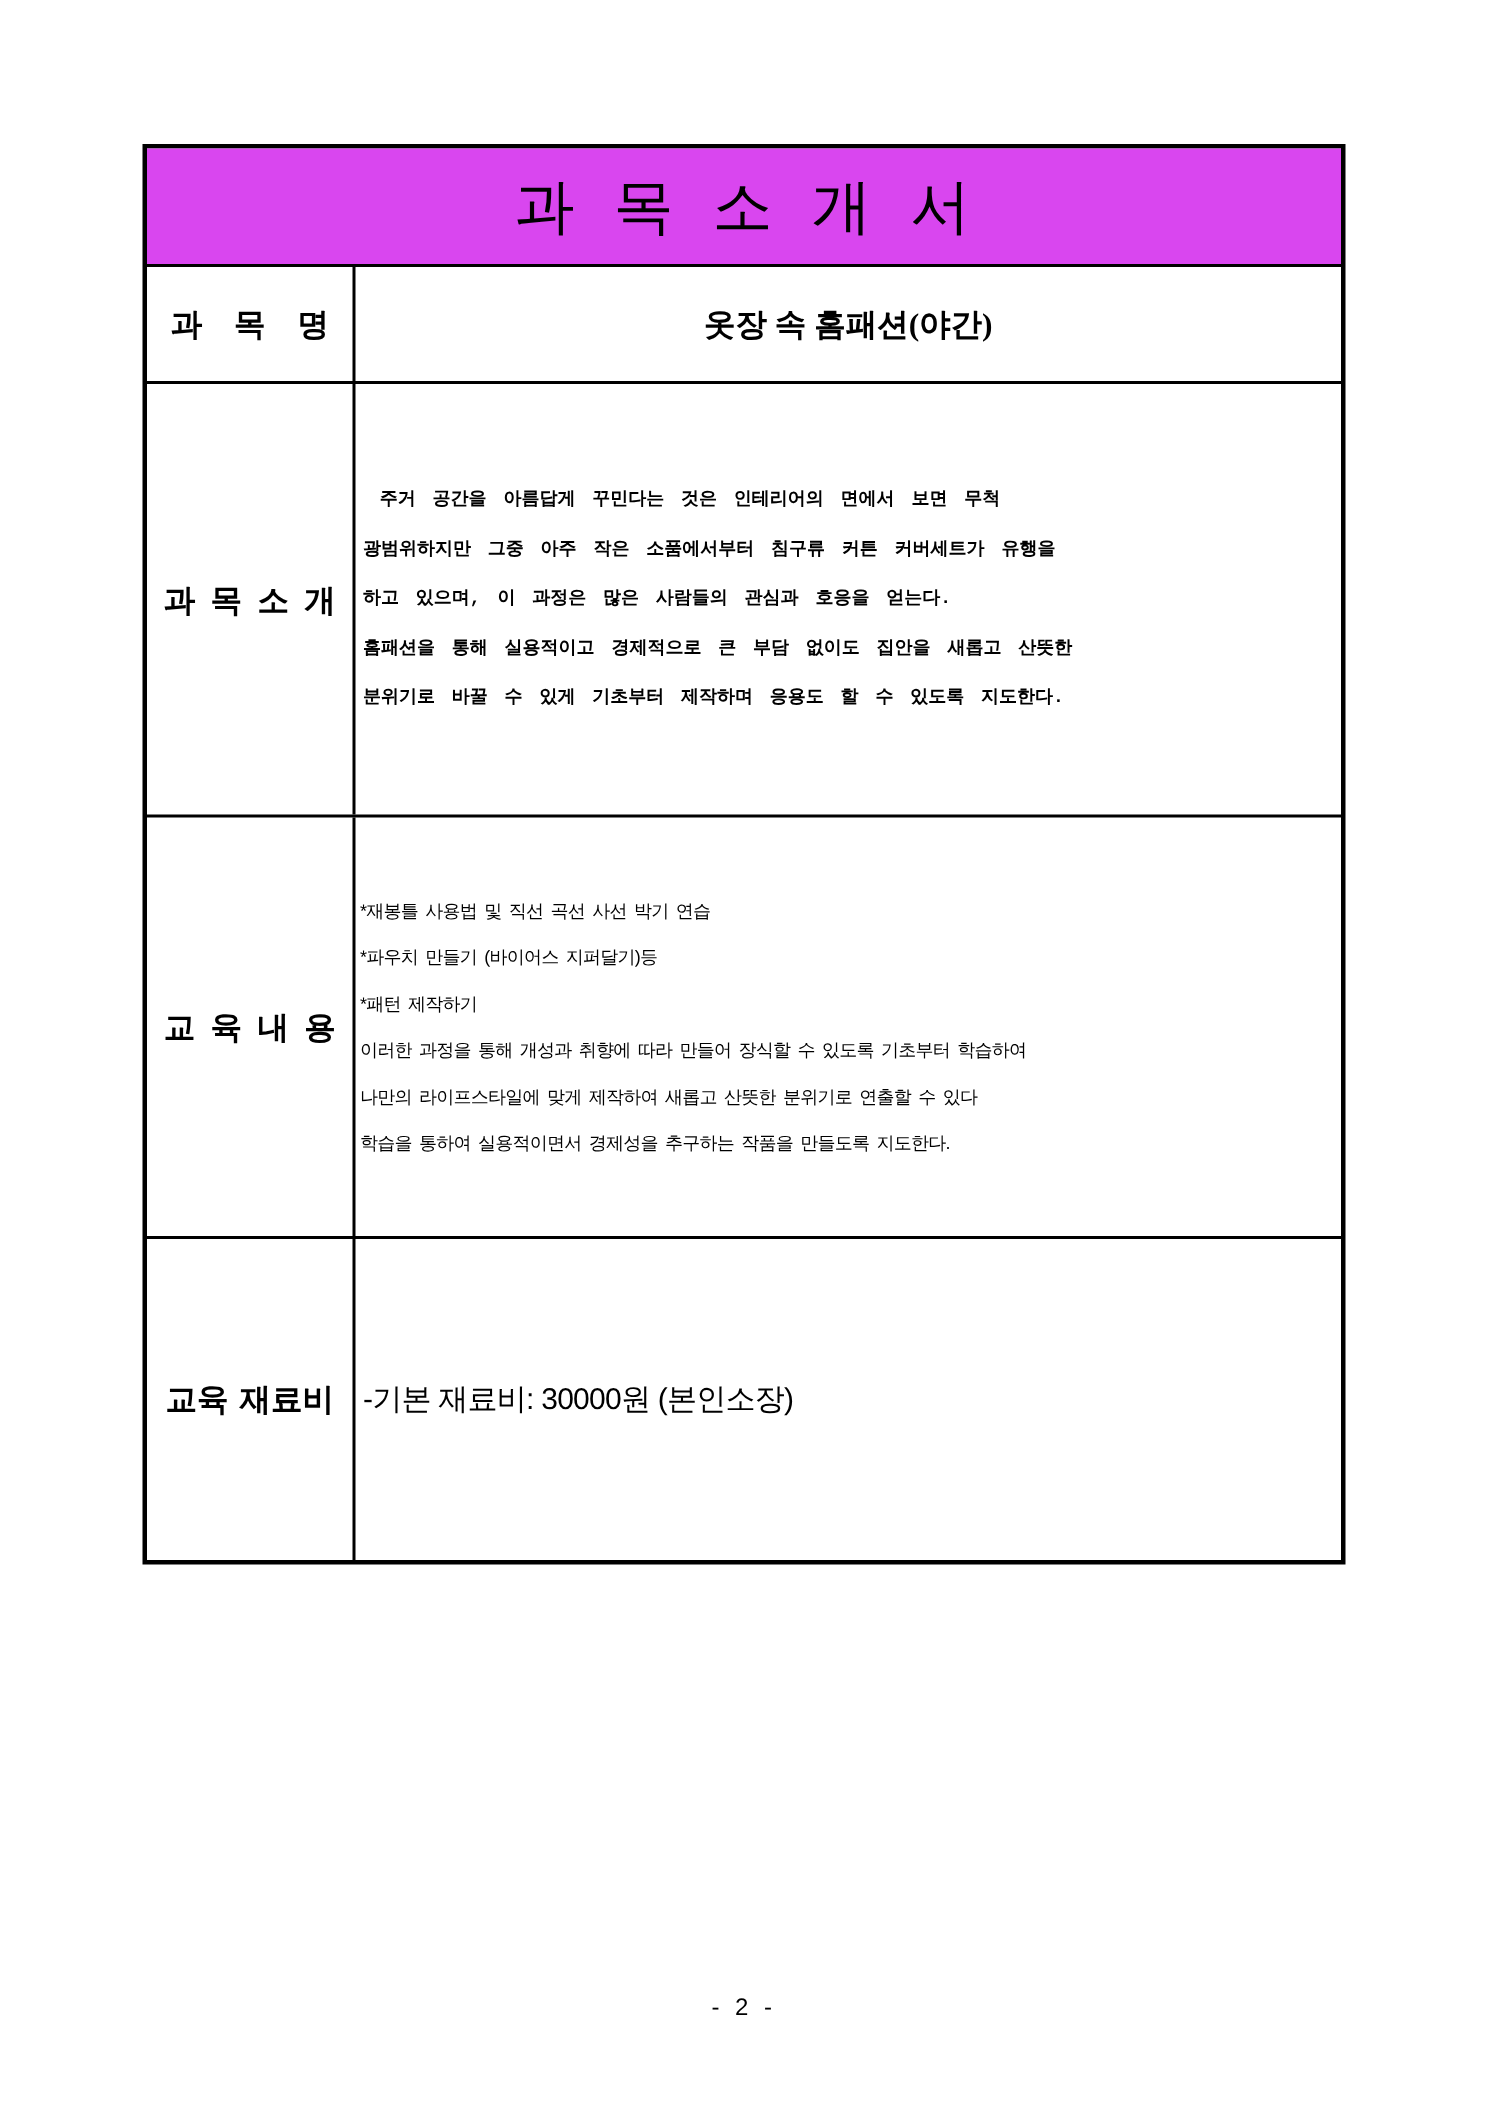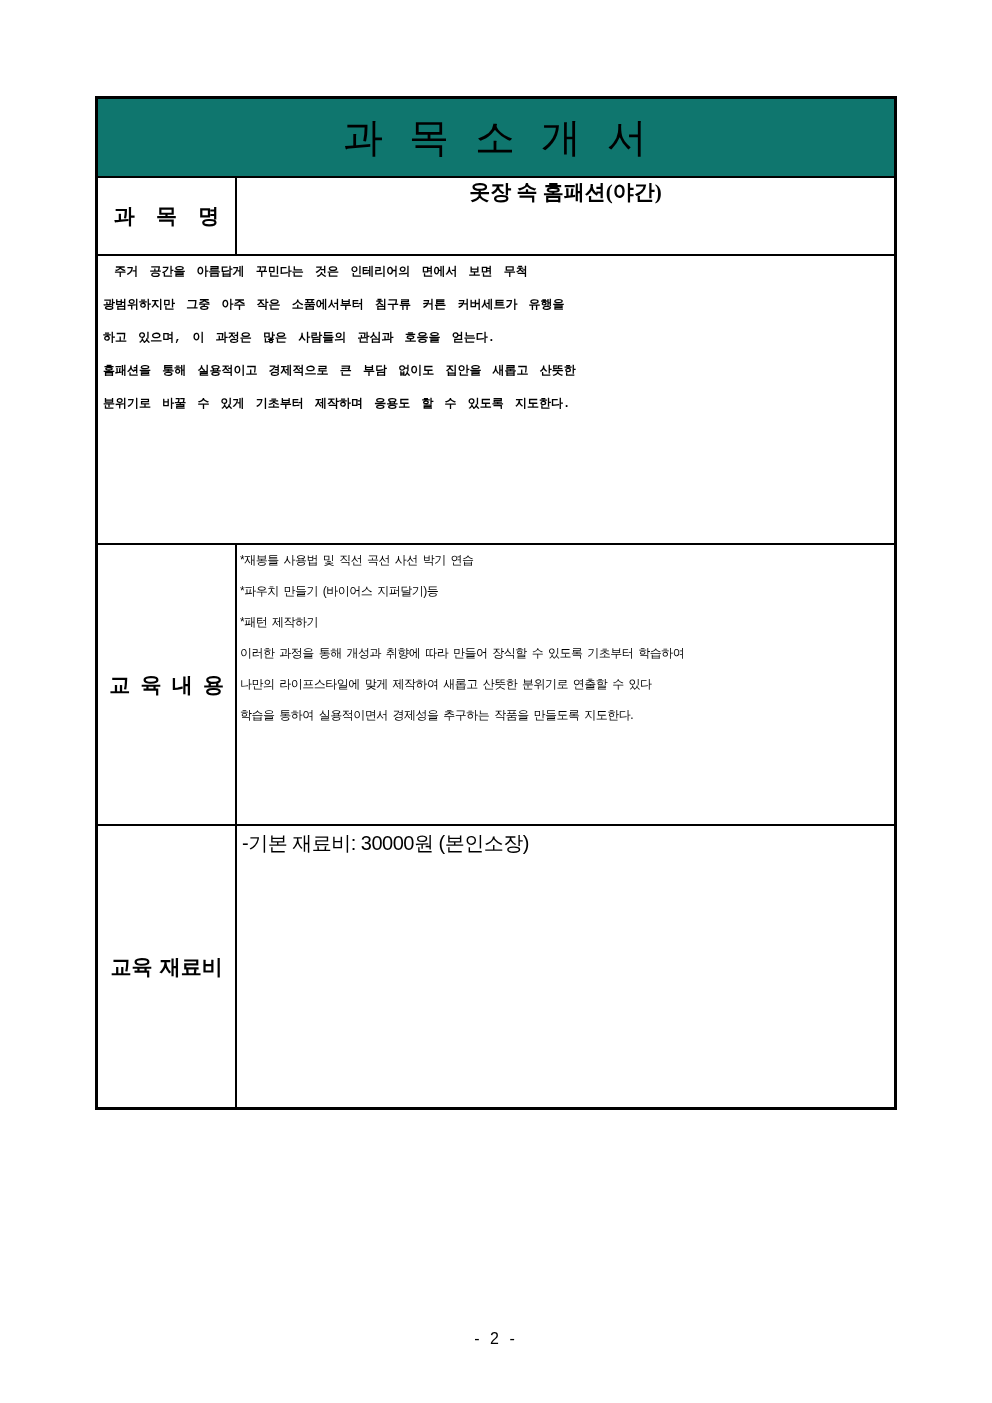--- a/index.html
+++ b/index.html
@@ -12,62 +12,62 @@
   }
   .doc-table {
     position: absolute;
     left: 95px; top: 96px;
     width: 802px;
     border: 3px solid #000000;
     background: #ffffff;
   }
   .title-row {
     height: 79px;
-    background: #0f766e;
+    background: #d946ef;
     border-bottom: 2px solid #000000;
     display: flex;
     align-items: center;
     justify-content: center;
   }
   .title-text {
     font-size: 40px;
     letter-spacing: 2px;
     word-spacing: 12px;
     white-space: pre;
   }
   .row {
     display: flex;
     border-bottom: 2px solid #000000;
   }
   .row:last-child { border-bottom: none; }
   .row-name      { height: 78px; }
   .row-intro     { height: 289px; }
   .row-content   { height: 281px; }
-  .row-materials { height: 281px; }
+  .row-materials { height: 214px; }
   .label-cell {
     width: 139px;
     flex: 0 0 139px;
     border-right: 2px solid #000000;
     display: flex;
     align-items: center;
     justify-content: center;
   }
   .label-text {
     font-weight: bold;
     font-size: 21px;
     white-space: pre;
   }
   .ws-wide   { word-spacing: 16px; }
   .ws-mid    { word-spacing: 5px; }
   .ws-narrow { word-spacing: 2px; }
   .content-cell {
     flex: 1 1 auto;
     display: flex;
     flex-direction: column;
-    justify-content: flex-start;
+    justify-content: center;
     overflow: hidden;
   }
   .content-center { align-items: center; }
   .line { white-space: pre; }
   .serif-body .line {
     font-family: Liberation Mono, monospace;
     font-weight: bold;
     font-size: 12px;
     line-height: 33px;
     word-spacing: 4px;
@@ -116,20 +116,23 @@
   <div class="row row-name">
     <div class="label-cell">
       <div class="label-text ws-wide">과 목 명</div>
     </div>
     <div class="content-cell content-center">
       <div class="name-value line">옷장 속 홈패션(야간)</div>
     </div>
   </div>
 
   <div class="row row-intro">
+    <div class="label-cell">
+      <div class="label-text ws-mid">과 목 소 개</div>
+    </div>
     <div class="content-cell serif-body">
       <div class="line"> 주거 공간을 아름답게 꾸민다는 것은 인테리어의 면에서 보면 무척</div>
       <div class="line">광범위하지만 그중 아주 작은 소품에서부터 침구류 커튼 커버세트가 유행을</div>
       <div class="line">하고 있으며, 이 과정은 많은 사람들의 관심과 호응을 얻는다.</div>
       <div class="line">홈패션을 통해 실용적이고 경제적으로 큰 부담 없이도 집안을 새롭고 산뜻한</div>
       <div class="line">분위기로 바꿀 수 있게 기초부터 제작하며 응용도 할 수 있도록 지도한다.</div>
     </div>
   </div>
 
   <div class="row row-content">

